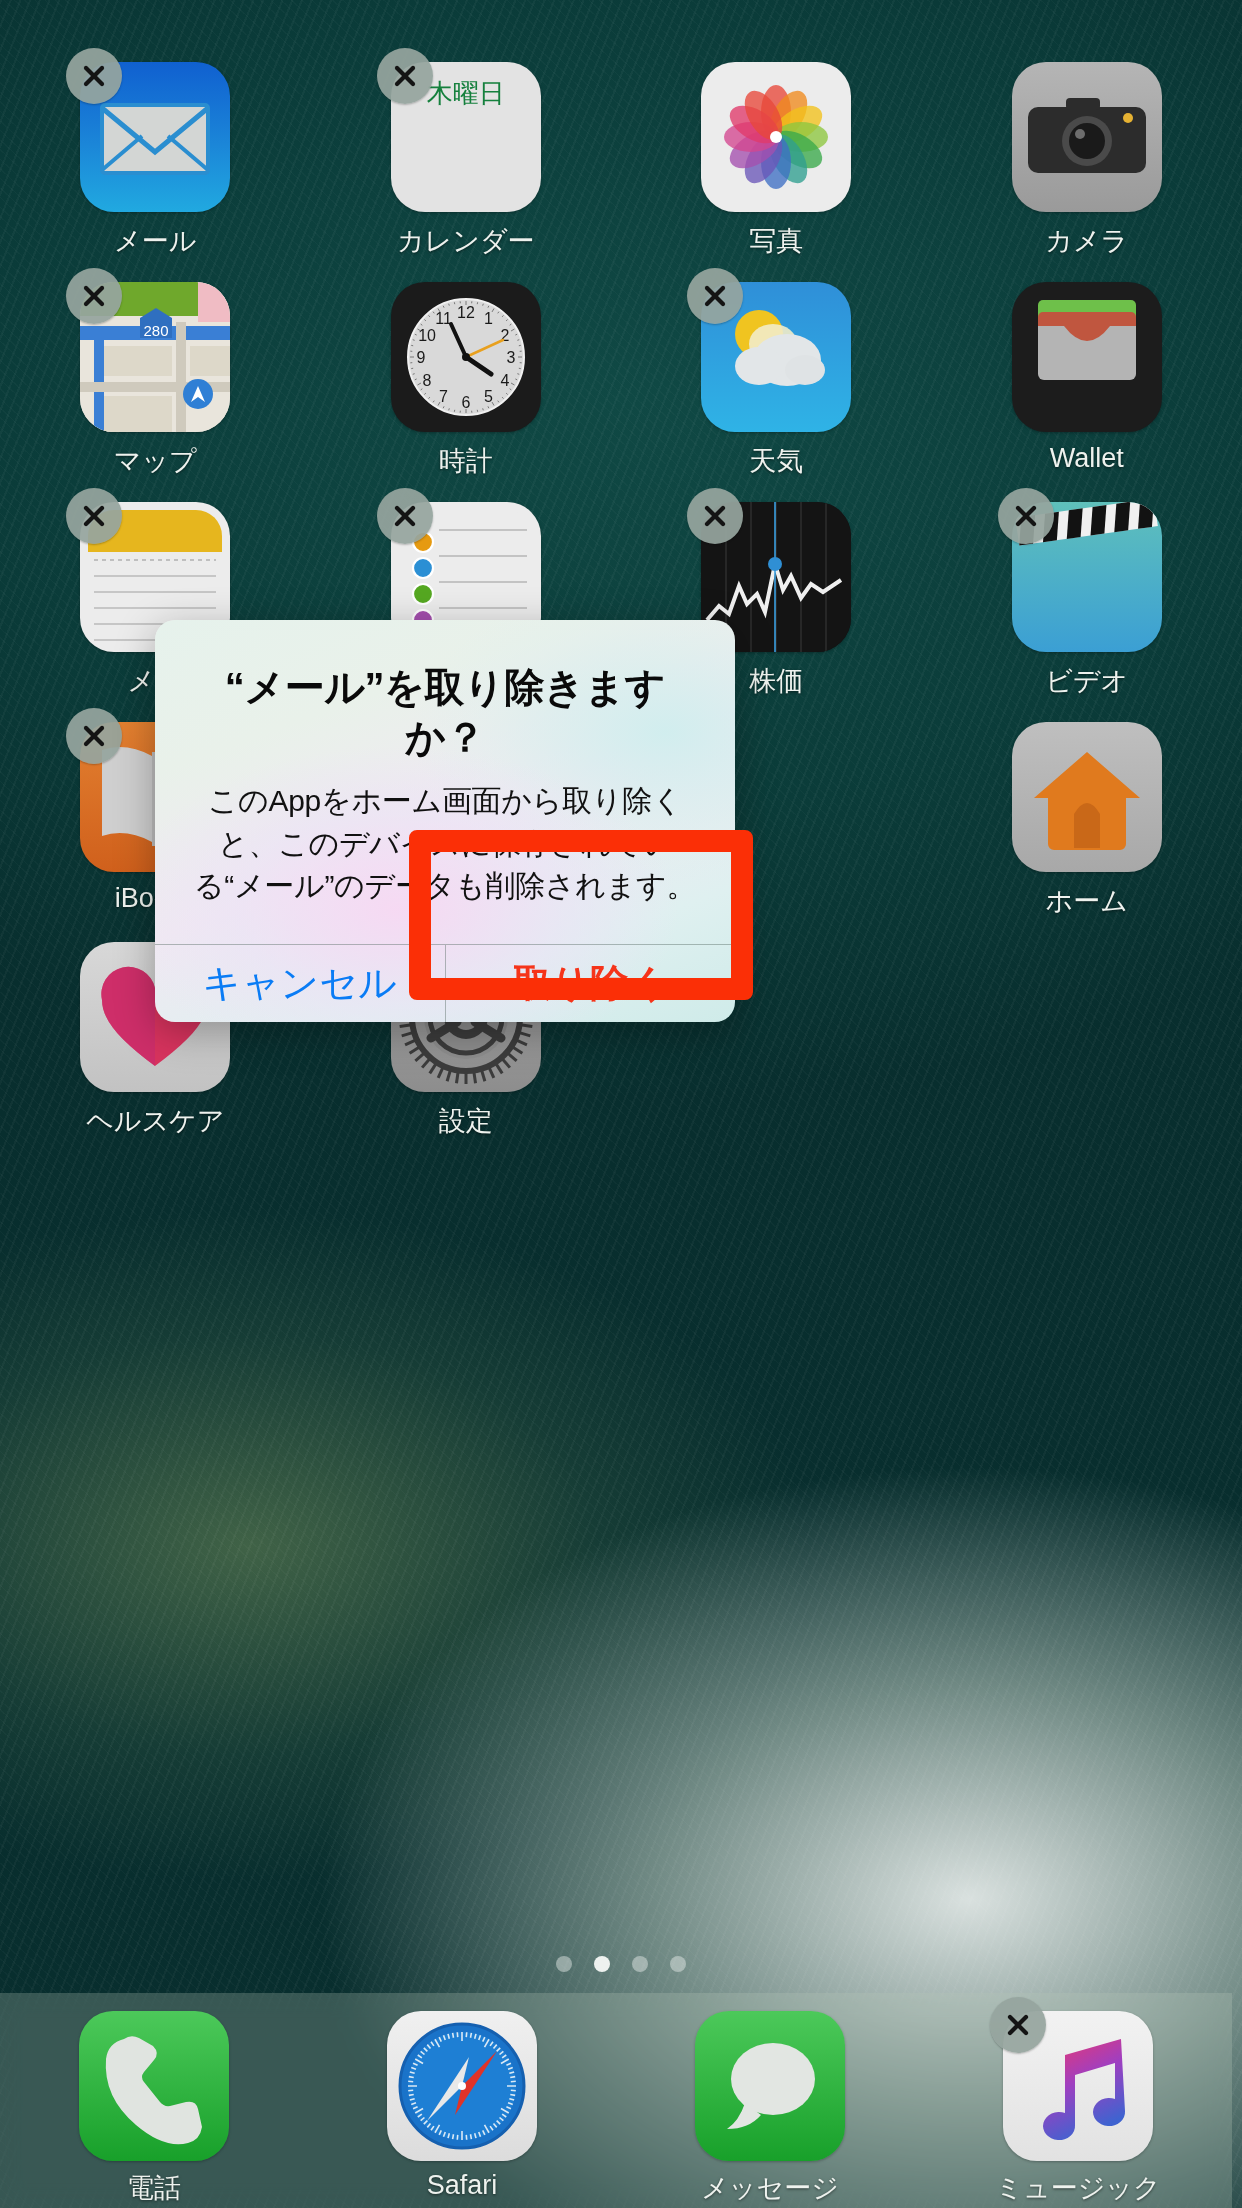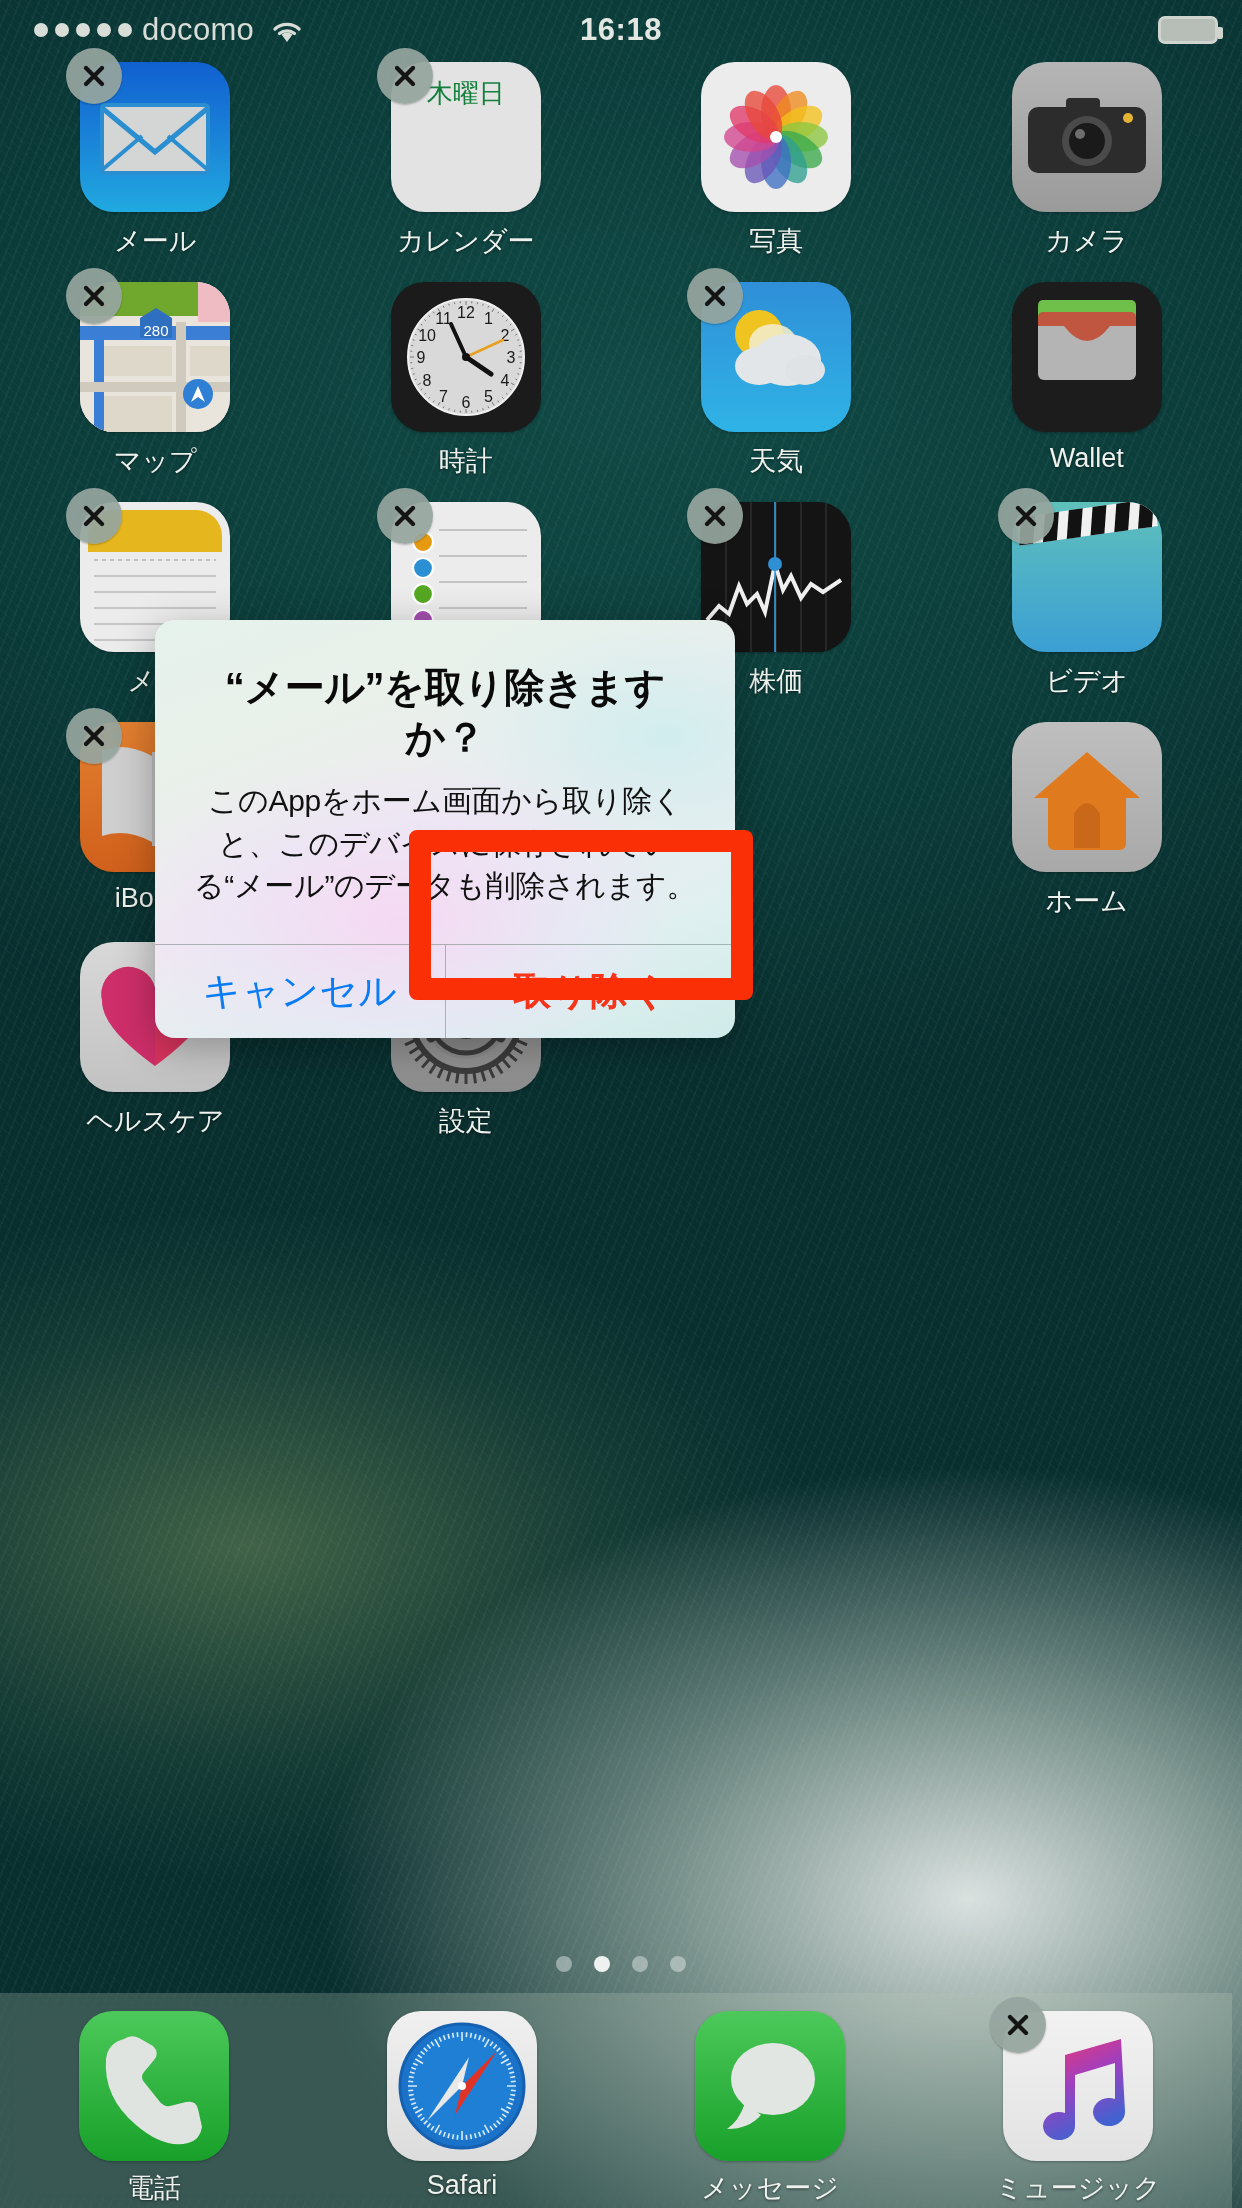--- a/index.html
+++ b/index.html
@@ -137,21 +137,21 @@
   #alert-body-pad { padding:42px 34px 36px 34px; }
   #alert-title {
     font-size:40px; font-weight:bold; color:#0a0a0a;
     text-align:center; line-height:1.25; letter-spacing:-0.5px;
   }
   #alert-message {
     margin-top:18px; font-size:30px; color:#111; text-align:center;
     line-height:1.42; letter-spacing:-0.3px;
   }
   #alert-buttons {
-    display:flex; border-top:1px solid rgba(90,110,105,0.45); height:94px;
+    display:flex; border-top:1px solid rgba(90,110,105,0.45); height:78px;
   }
   .albtn {
     flex:1; display:flex; align-items:center; justify-content:center;
     font-size:38px; background:transparent; cursor:pointer;
   }
   #btn-cancel { color:#0a7cf5; }
   #btn-divider { width:1px; background:rgba(90,110,105,0.45); }
   #btn-remove { color:#f5341a; font-weight:bold; }
 
   
@@ -161,43 +161,20 @@
     border:22px solid #fb2f06;
     border-radius:8px;
     z-index:60; pointer-events:none;
   }
 </style>
 </head>
 <body>
 
 <div id="screen">
 
-  <div id="statusbar">
-    <div class="sb-left">
-      <div class="dots" id="signal-dots">
-          <span class="dot"></span>
-          <span class="dot"></span>
-          <span class="dot"></span>
-          <span class="dot"></span>
-          <span class="dot"></span>
-        </div>
-      <span class="carrier">docomo</span>
-      <span class="wifi">
-        <svg viewBox="0 0 34 26" width="34" height="26">
-          <path d="M17 24 L11.5 16.5 A9 9 0 0 1 22.5 16.5 Z" fill="#d8ddd8"></path>
-          <path d="M5 11 A18 18 0 0 1 29 11" stroke="#d8ddd8" stroke-width="3.4" fill="none" stroke-linecap="round"></path>
-          <path d="M9.5 15.5 A12 12 0 0 1 24.5 15.5" stroke="#d8ddd8" stroke-width="3.2" fill="none" stroke-linecap="round"></path>
-        </svg>
-      </span>
-    </div>
-    <div class="sb-center">16:18</div>
-    <div class="sb-right">
-      <div class="battery"></div>
-    </div>
-  </div>
 
   <div id="grid">
       <div class="row">
         <div class="cell" style="position: relative;">
           <div class="xbadge" style="left: 66px; top: -14px;">
             <svg viewBox="0 0 30 30">
               <line x1="7" y1="7" x2="23" y2="23" stroke="#141414" stroke-width="4.2" stroke-linecap="round"></line>
               <line x1="23" y1="7" x2="7" y2="23" stroke="#141414" stroke-width="4.2" stroke-linecap="round"></line>
             </svg>
           </div>

